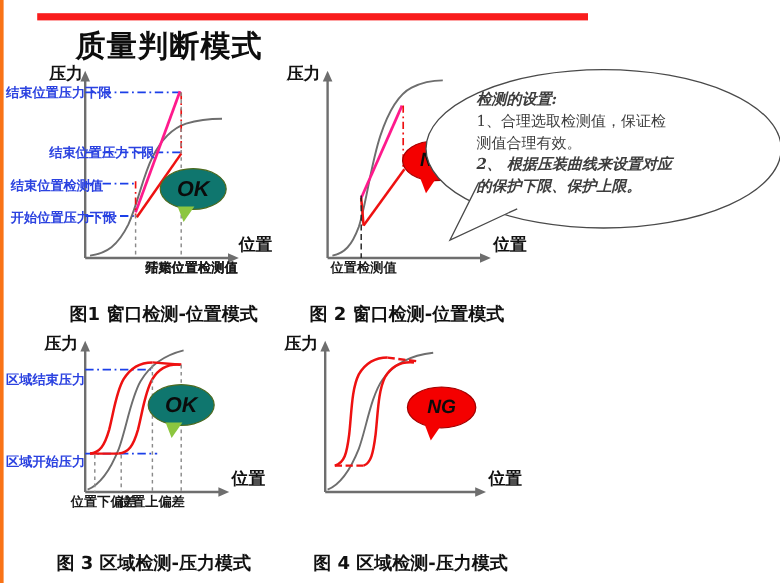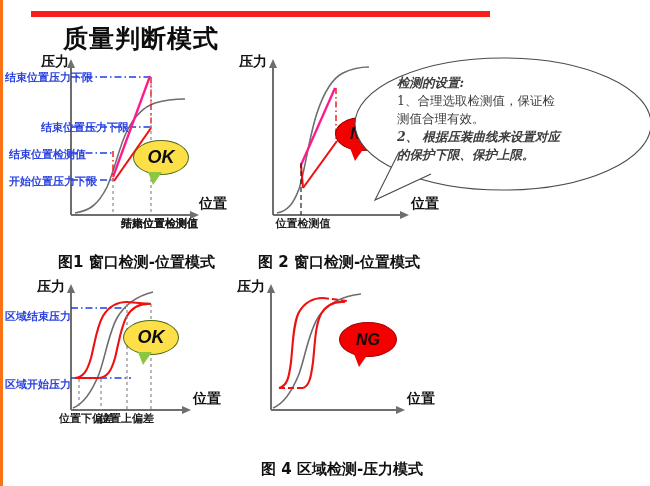--- a/index.html
+++ b/index.html
@@ -50,21 +50,21 @@
 
   
   .badge{
     position:absolute;
     border-radius:50%;
     display:flex;align-items:center;justify-content:center;
     font-style:italic;font-weight:bold;
     font-family:"Liberation Sans","DejaVu Sans",sans-serif;
     color:#0b0b0b;
   }
-  .badge.ok{background:#fde047;border:1px solid #4e6b20;font-size:18px;}
+  .badge.ok{background:#0f766e;border:1px solid #4e6b20;font-size:18px;}
   .badge.ng{background:#f40000;border:1px solid #a20000;font-size:16px;}
   .badge .tail{
     position:absolute;width:0;height:0;
     border-left:5px solid transparent;border-right:9px solid transparent;
   }
   .badge.ok .tail{border-top:13px solid #8cc63f;left:14px;bottom:-11px;}
   .badge.ng .tail{border-top:13px solid #f40000;left:14px;bottom:-11px;}
 
   
   .callout-wrap{position:absolute;left:332px;top:52px;width:318px;height:180px;}
@@ -242,20 +242,21 @@
     </div>
     <div class="xtick" style="left:96px;top:130px;width:40px;">
       <span>位置上偏差</span>
     </div>
 
     <div class="badge ok" style="left:120px;top:38px;width:54px;height:33px;">
       <span>OK</span>
       <span class="tail"></span>
     </div>
   </div>
+  <div class="caption" style="left:44px;top:460px;">图 3  区域检测-压力模式</div>
 
   <div class="chart" style="left:228px;top:282px;width:230px;height:180px;">
     <svg width="230" height="180">
       <line x1="40" y1="8" x2="40" y2="128" stroke="#6e6e6e" stroke-width="2"></line>
       <polygon points="40,2 36,11 44,11" fill="#6e6e6e"></polygon>
       <line x1="40" y1="128" x2="168" y2="128" stroke="#6e6e6e" stroke-width="2"></line>
       <polygon points="174,128 165,124 165,132" fill="#6e6e6e"></polygon>
 
       <path d="M42,126 C52,122 60,112 68,92 C74,76 78,48 88,34 C98,20 112,14 130,12" stroke="#6e6e6e" stroke-width="1.6" fill="none"></path>
 

